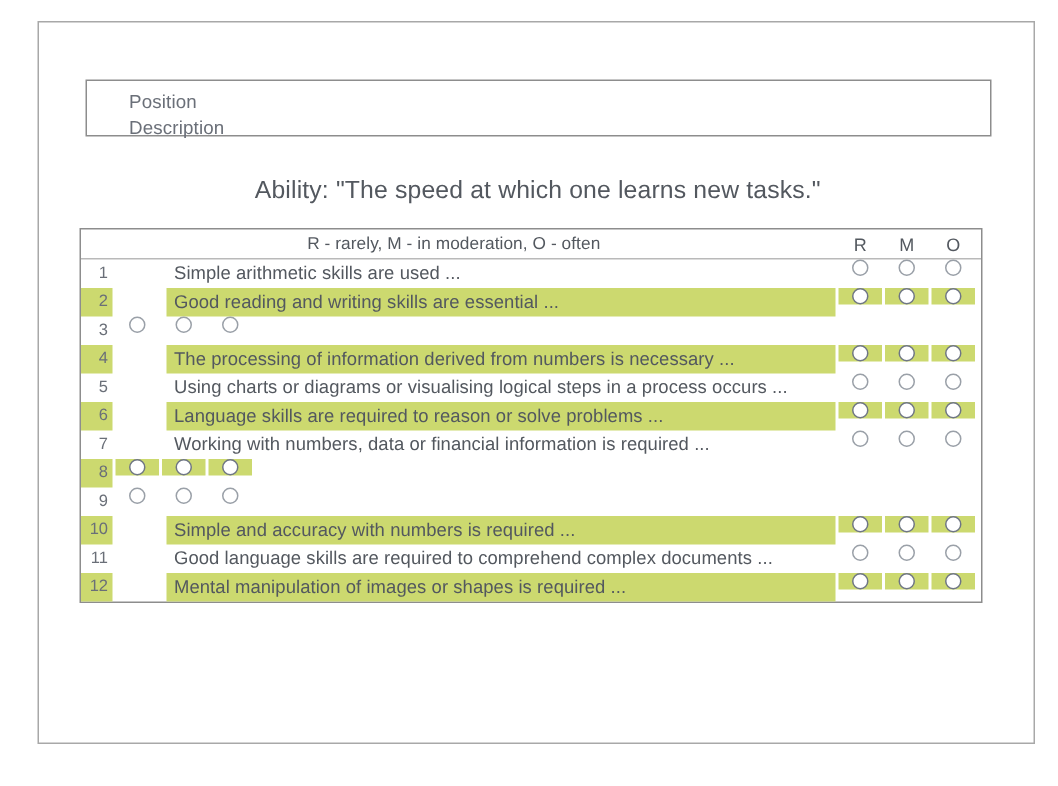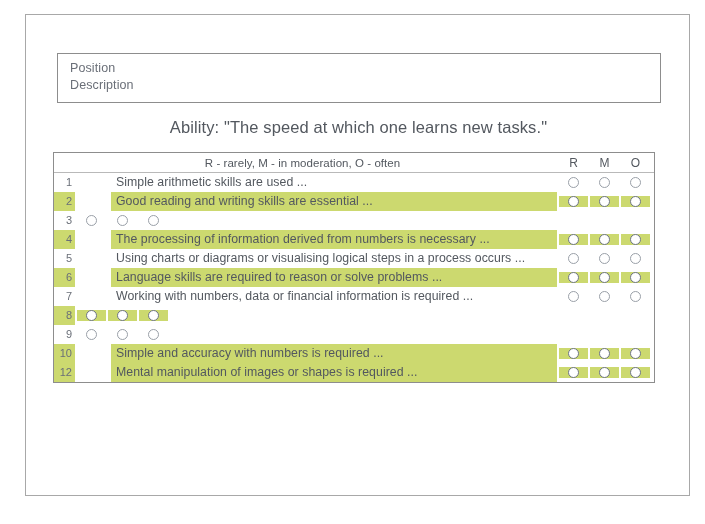--- a/index.html
+++ b/index.html
@@ -26,25 +26,25 @@
     background: #ffffff;
     box-sizing: border-box;
   }
 
   
   .position-box {
     position: absolute;
     left: 31px;
     top: 38px;
     width: 604px;
-    height: 50px;
+    height: 38px;
     border: 1px solid #8d8d8d;
     box-sizing: border-box;
     background: #ffffff;
-    padding: 6px 0 0 12px;
+    padding: 6px 0 0 28px;
   }
   .position-line {
     font-size: 12.5px;
     color: #6a6f78;
     line-height: 17px;
     letter-spacing: 0.1px;
   }
 
   
   .ability-title {
@@ -64,21 +64,21 @@
     left: 27px;
     top: 137px;
     width: 602px;
     border: 1px solid #8d8d8d;
     box-sizing: border-box;
     background: #ffffff;
   }
 
   .q-row {
     display: flex;
-    align-items: center;
+    align-items: flex-start;
     height: 19px;
     box-sizing: border-box;
   }
 
   
   .q-head {
     height: 20px;
     border-bottom: 1px solid #b9b9b9;
   }
   .q-head .legend {
@@ -322,20 +322,33 @@
           <div class="opt-col o-r">
             <span class="radio"></span>
           </div>
           <div class="opt-col o-m">
             <span class="radio"></span>
           </div>
           <div class="opt-col o-o">
             <span class="radio"></span>
           </div>
         </div>
+        <div class="q-row">
+          <div class="num two-digit">11</div>
+          <div class="qtext">Good language skills are required to comprehend complex documents ...</div>
+          <div class="opt-col o-r">
+            <span class="radio"></span>
+          </div>
+          <div class="opt-col o-m">
+            <span class="radio"></span>
+          </div>
+          <div class="opt-col o-o">
+            <span class="radio"></span>
+          </div>
+        </div>
         <div class="q-row hl">
           <div class="num two-digit">12</div>
           <div class="qtext">Mental manipulation of images or shapes is required ...</div>
           <div class="opt-col o-r">
             <span class="radio"></span>
           </div>
           <div class="opt-col o-m">
             <span class="radio"></span>
           </div>
           <div class="opt-col o-o">

